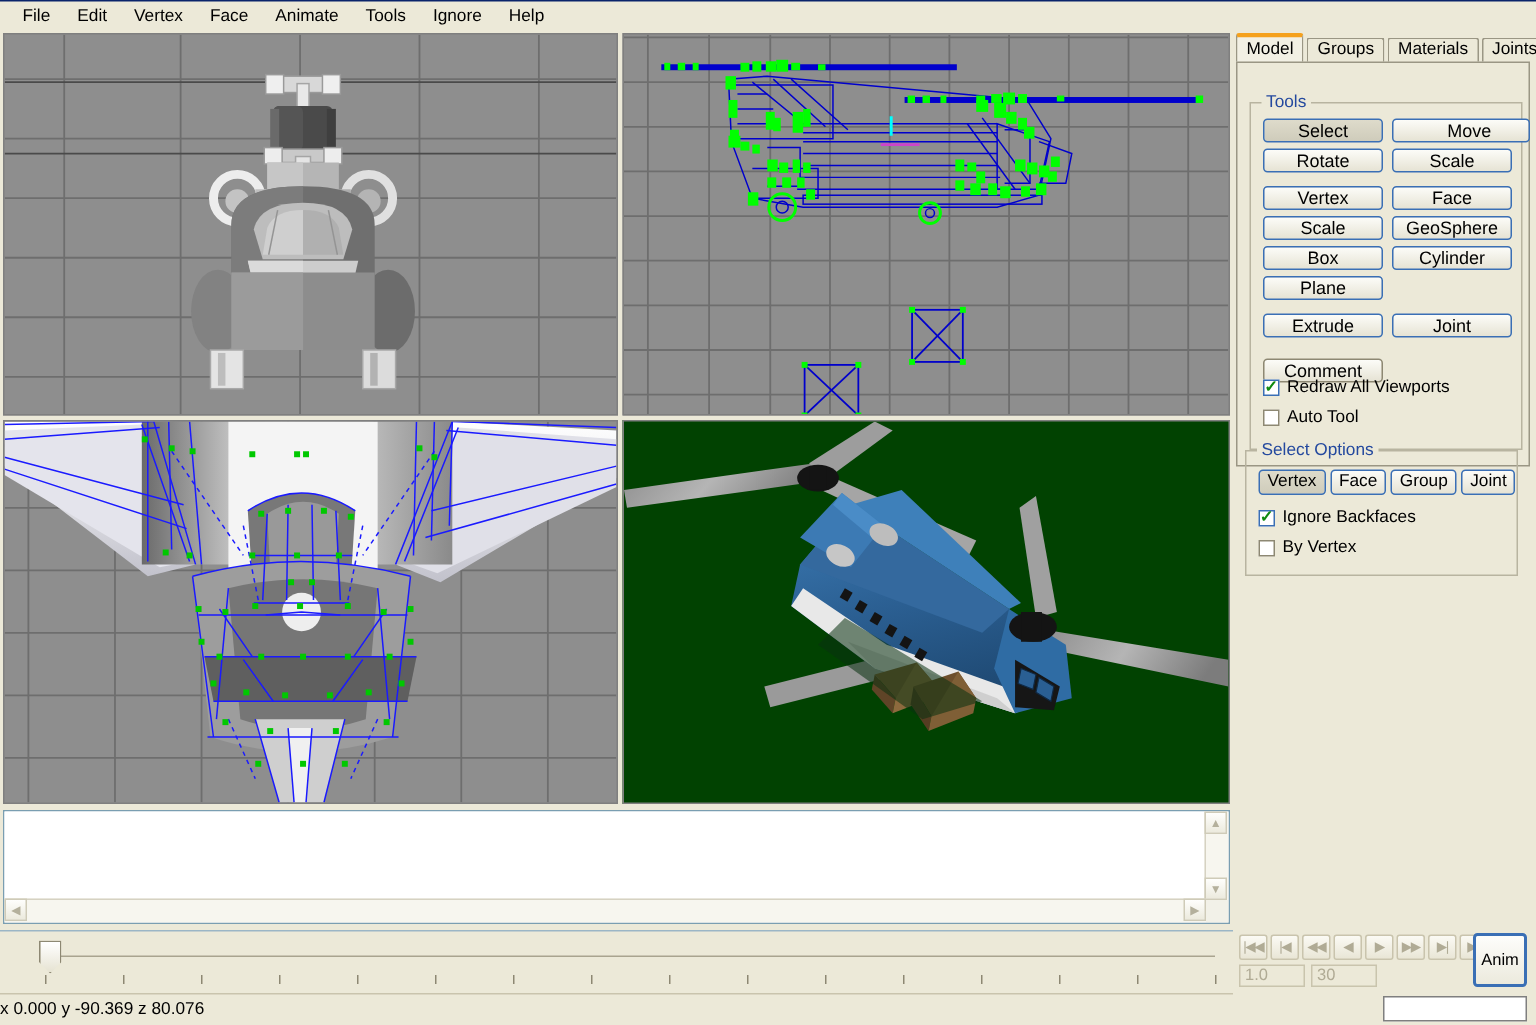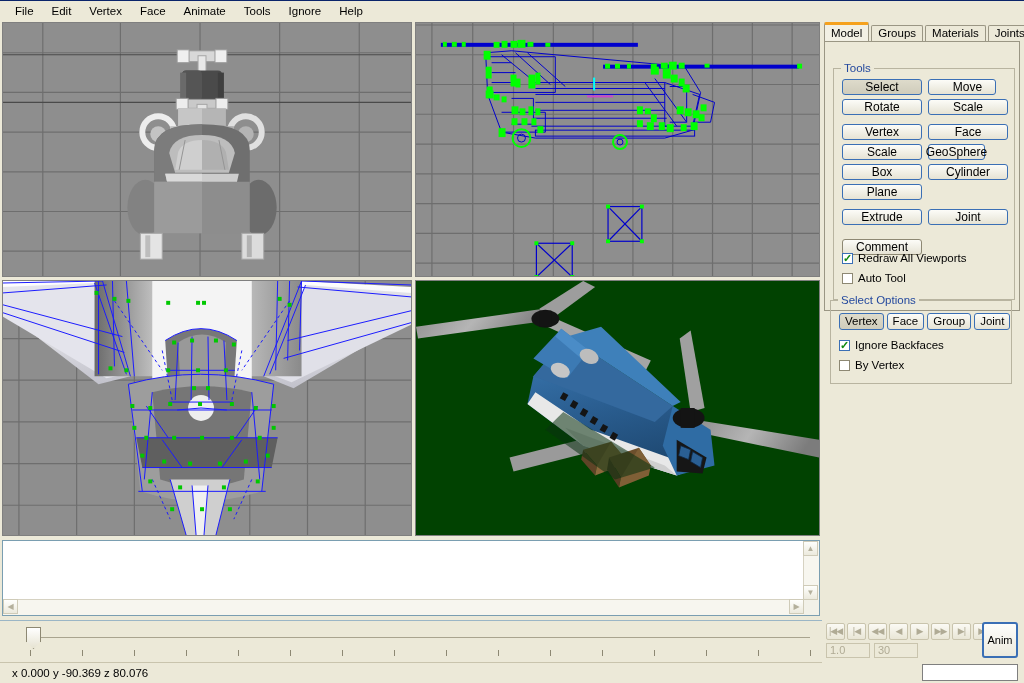--- a/index.html
+++ b/index.html
@@ -68,21 +68,21 @@
   .num-row{position:absolute;left:4px;top:23px;display:flex;gap:4px;}
   .numfield{width:44px;height:15px;background:#ece9d8;border:1px solid #c9c4ad;
     box-sizing:border-box;font-size:11px;line-height:13px;color:#b0ab95;padding-left:3px;}
   .animbtn{position:absolute;right:6px;top:2px;width:36px;height:36px;
     background:linear-gradient(#fdfdfb,#eceadd);border:2px solid #3a6fb5;border-radius:3px;
     box-sizing:border-box;display:flex;align-items:center;justify-content:center;
     font-size:11px;color:#000;}
 
   
   .statusbar{position:absolute;left:0;top:662px;width:822px;height:21px;background:#ece9d8;
-    border-top:1px solid #c9c4ad;display:flex;align-items:center;padding-left:12px;box-sizing:border-box;}
+    border-top:1px solid #c9c4ad;display:flex;align-items:center;padding-left:0;box-sizing:border-box;}
   .statusbar span{font-size:11.5px;color:#000;}
   .bottomright{position:absolute;left:822px;top:662px;width:202px;height:21px;background:#ece9d8;}
   .br-field{position:absolute;left:100px;top:2px;width:96px;height:17px;background:#fff;
     border:1px solid #7f7f7f;box-sizing:border-box;}
 
   
   .rightpanel{position:absolute;left:822px;top:20px;width:202px;height:600px;background:#ece9d8;}
   .tabstrip{position:absolute;left:2px;top:2px;display:flex;gap:2px;align-items:flex-end;height:20px;}
   .tab{height:17px;padding:0 6px;background:#ece9d8;border:1px solid #9a9684;
     border-bottom:none;box-sizing:border-box;font-size:11.5px;line-height:15px;
@@ -605,27 +605,27 @@
       <div class="tab">Materials</div>
       <div class="tab">Joints</div>
     </div>
 
     <div class="tabbody">
       <div class="groupbox gb-tools">
         <div class="gb-label">Tools</div>
 
         <div class="btngrid">
           <div class="tbtn pressed" style="left:0;top:0;width:80px;">Select</div>
-          <div class="tbtn" style="left:86px;top:0;width:68px;padding-left:11px;">Move</div>
+          <div class="tbtn" style="left:86px;top:0;width:92px;padding-left:11px;">Move</div>
           <div class="tbtn" style="left:0;top:20px;width:80px;">Rotate</div>
           <div class="tbtn" style="left:86px;top:20px;width:80px;">Scale</div>
           <div class="tbtn" style="left:0;top:45px;width:80px;">Vertex</div>
           <div class="tbtn" style="left:86px;top:45px;width:80px;">Face</div>
           <div class="tbtn" style="left:0;top:65px;width:80px;">Scale</div>
-          <div class="tbtn" style="left:86px;top:65px;width:57px;text-align:right;">GeoSphere</div>
+          <div class="tbtn" style="left:86px;top:65px;width:80px;text-align:right;">GeoSphere</div>
           <div class="tbtn" style="left:0;top:85px;width:80px;">Box</div>
           <div class="tbtn" style="left:86px;top:85px;width:80px;">Cylinder</div>
           <div class="tbtn" style="left:0;top:105px;width:80px;">Plane</div>
           <div class="tbtn" style="left:0;top:130px;width:80px;text-align:right;">Extrude</div>
           <div class="tbtn" style="left:86px;top:130px;width:80px;">Joint</div>
           <div class="tbtn plain" style="left:0;top:160px;width:80px;">Comment</div>
         </div>
 
         <div class="chkrow" style="left:8px;top:183px;">
           <span class="chkbox">

